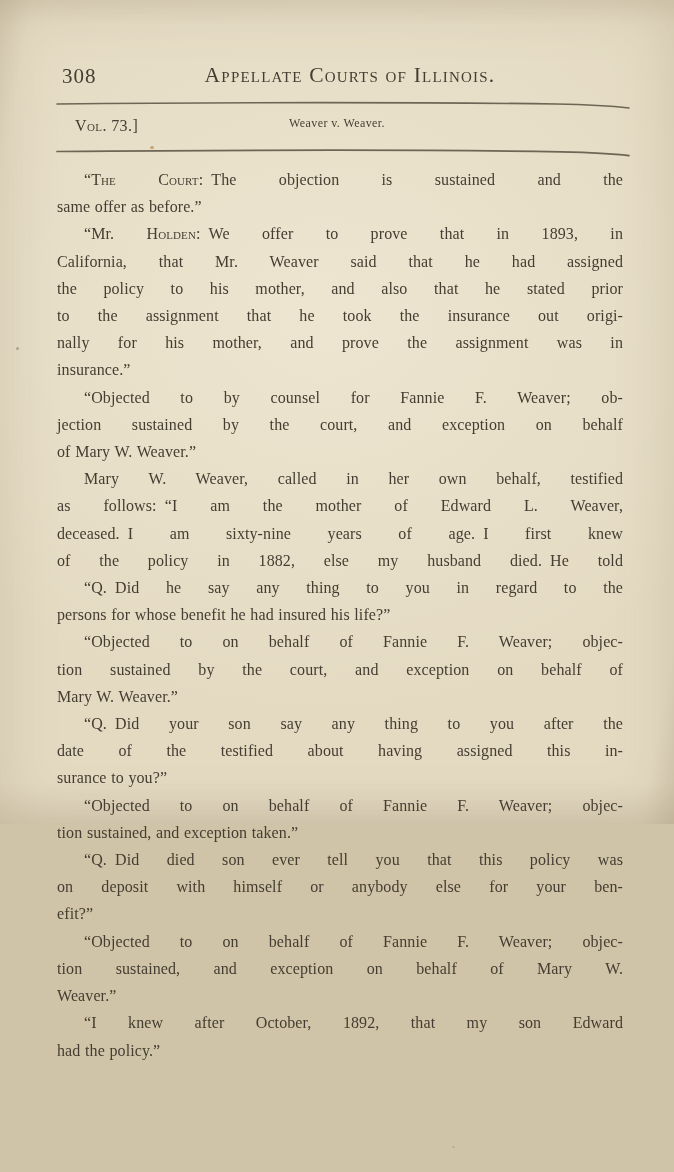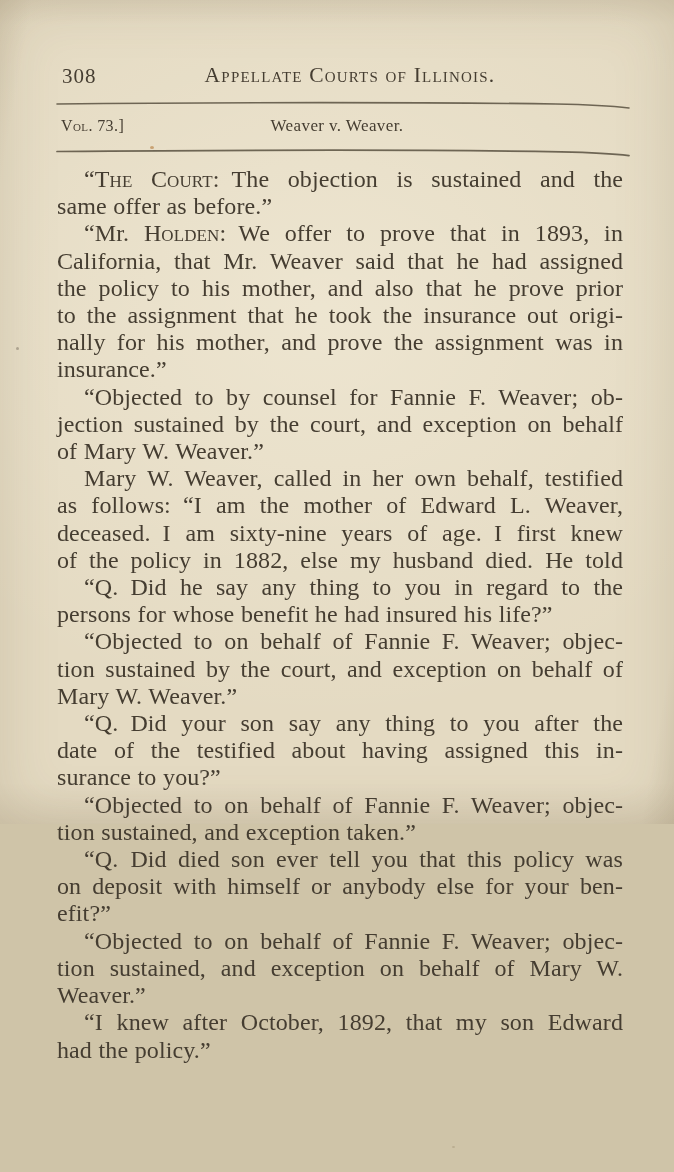--- a/index.html
+++ b/index.html
@@ -31,32 +31,32 @@
     position: absolute; left: 0; right: 0; top: 63px;
     text-align: center; padding-left: 26px;
     font-variant: small-caps; font-size: 21.5px; letter-spacing: 1.2px;
   }
   .rule { position: absolute; left: 56px; width: 574px; height: 10px; }
   .rule svg { display: block; }
   .rule.top { top: 99px; }
   .rule.bottom { top: 147px; }
 
   .vol-label {
-    position: absolute; left: 61px; top: 117px;
+    position: absolute; left: 75px; top: 117px;
     font-variant: small-caps; font-size: 16px; letter-spacing: .4px;
   }
   .case-title {
     position: absolute; left: 0; right: 0; top: 116px;
     text-align: center; 
-    font-size: 17px; letter-spacing: .4px;
+    font-size: 12px; letter-spacing: .4px;
   }
 
   .page-body {
     position: absolute; left: 57px; top: 166px; width: 566px;
-    font-size: 24px; line-height: 27.2px; letter-spacing: .1px;
+    font-size: 16px; line-height: 27.2px; letter-spacing: .1px;
     word-spacing: .5px;
   }
   .para { margin: 0; }
   .line {
     text-align: justify;
     text-align-last: justify;
     -moz-text-align-last: justify;
   }
   .line.first { text-indent: 27px; }
   .line.last  { text-align-last: left; -moz-text-align-last: left; }
@@ -90,21 +90,21 @@
   </div>
 
   <div class="page-body">
       <div class="para">
         <div class="line first"><span>“</span><span class="sc">The Court:</span><span> The objection is sustained and the</span></div>
         <div class="line last"><span>same offer as before.”</span></div>
       </div>
       <div class="para">
         <div class="line first"><span>“Mr. </span><span class="sc">Holden:</span><span> We offer to prove that in 1893, in</span></div>
         <div class="line"><span>California, that Mr. Weaver said that he had assigned</span></div>
-        <div class="line"><span>the policy to his mother, and also that he prove prior</span></div>
+        <div class="line"><span>the policy to his mother, and also that he stated prior</span></div>
         <div class="line"><span>to the assignment that he took the insurance out origi-</span></div>
         <div class="line"><span>nally for his mother, and prove the assignment was in</span></div>
         <div class="line last"><span>insurance.”</span></div>
       </div>
       <div class="para">
         <div class="line first"><span>“Objected to by counsel for Fannie F. Weaver; ob-</span></div>
         <div class="line"><span>jection sustained by the court, and exception on behalf</span></div>
         <div class="line last"><span>of Mary W. Weaver.”</span></div>
       </div>
       <div class="para">

